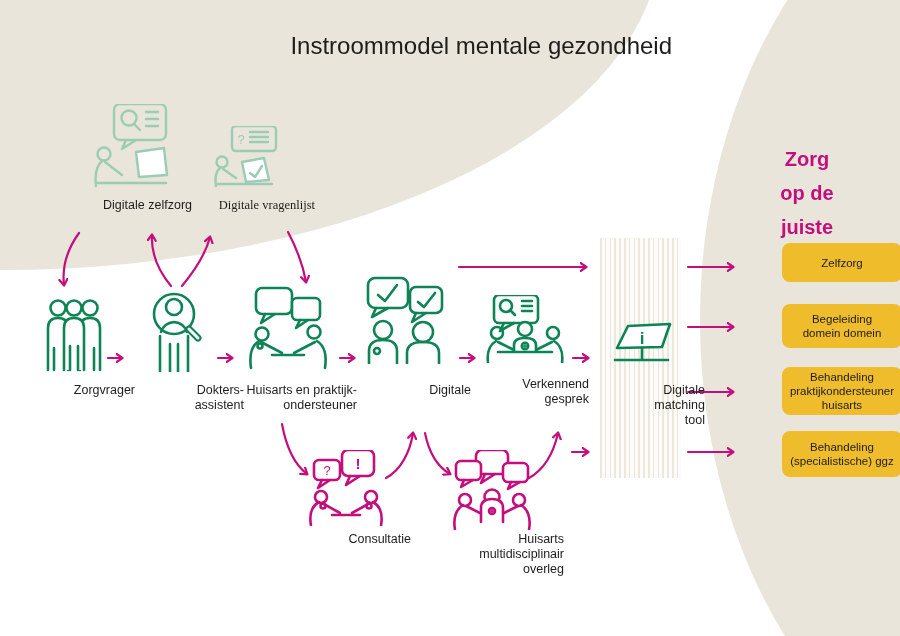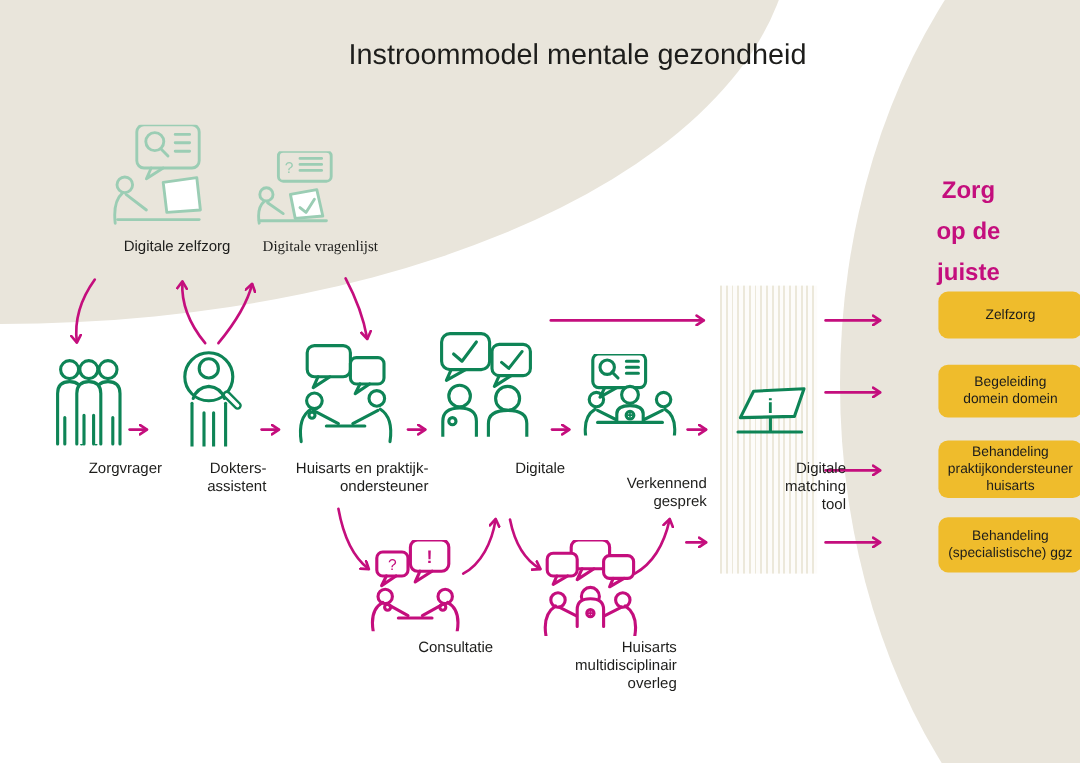--- a/index.html
+++ b/index.html
@@ -177,26 +177,26 @@
   <div class="icon green" style="left:612px;top:322px;">
     <svg class="lineart" width="60" height="44" viewBox="0 0 60 44">
       <polygon points="16,4 58,2 50,25 5,26" fill="#fff"></polygon>
       <text x="30" y="22" font-size="17" font-weight="bold" text-anchor="middle">i</text>
       <path d="M30,26 V37"></path>
       <path d="M3,38 H56"></path>
     </svg>
   </div>
 
   <div class="node-label" style="left:5px;top:383px;width:130px;">Zorgvrager</div>
-  <div class="node-label" style="left:92px;top:383px;width:130px;">Dokters-
+  <div class="node-label" style="left:114px;top:383px;width:130px;">Dokters-
 assistent</div>
   <div class="node-label" style="left:217px;top:383px;width:140px;">Huisarts en praktijk-
 ondersteuner</div>
   <div class="node-label" style="left:341px;top:383px;width:130px;">Digitale</div>
-  <div class="node-label" style="left:459px;top:396px;width:130px;">Verkennend
+  <div class="node-label" style="left:459px;top:377px;width:130px;">Verkennend
 gesprek</div>
   <div class="node-label" style="left:575px;top:383px;width:130px;">Digitale
 matching
 tool</div>
 
   <div class="icon pink" style="left:308px;top:450px;">
     <svg class="lineart" width="76" height="76" viewBox="0 0 76 76">
       <rect x="6" y="10" width="26" height="20" rx="5"></rect>
       <text x="19" y="25" font-size="13" text-anchor="middle">?</text>
       <path d="M14,30 L10,38 L22,30"></path>

